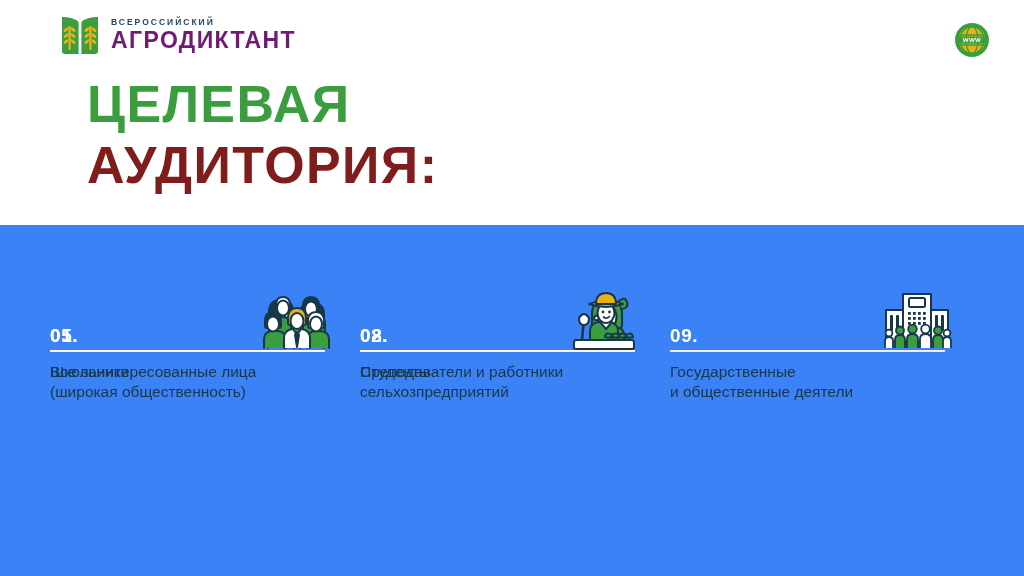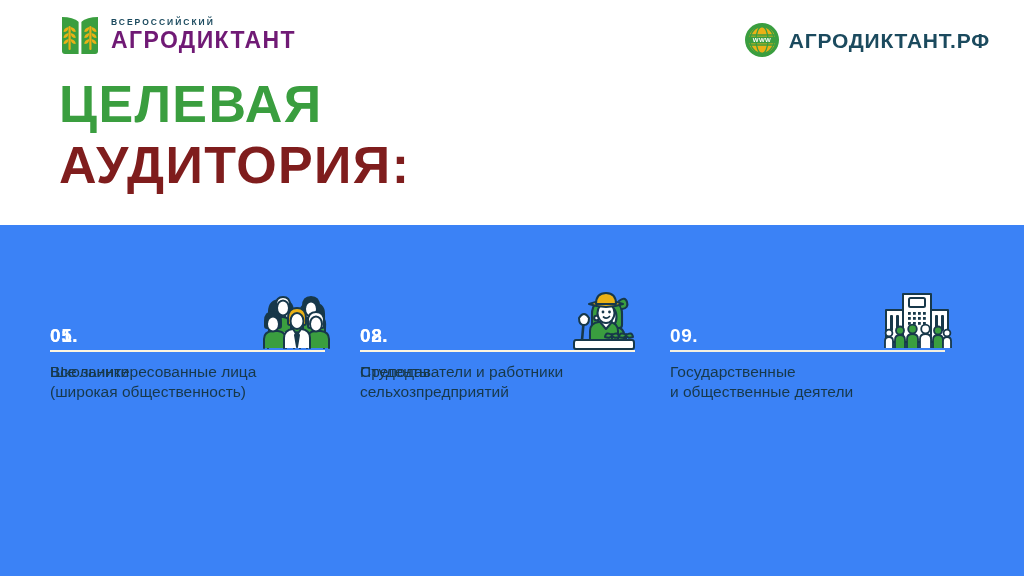--- a/index.html
+++ b/index.html
@@ -67,20 +67,21 @@
     position: absolute;
     left: 47px; top: 78px;
     line-height: 1.02;
   }
   .page-title .l1,
   .page-title .l2 {
     display: block;
     font-size: 52px;
     font-weight: bold;
     letter-spacing: 1.4px;
+    margin-left: 28px;
   }
   .page-title .l1 { color: #3a9e3f; }
   .page-title .l2 { color: #7f1d1d; margin-top: 8px; }
 
   
   .band {
     position: absolute;
     left: 0; top: 225px;
     width: 1024px; height: 351px;
     background: #3b82f6;
@@ -179,21 +180,20 @@
         <circle cx="18" cy="18" r="13.5" fill="#eab116"></circle>
         <g stroke="#3a9e3f" stroke-width="1.3" fill="none">
           <ellipse cx="18" cy="18" rx="6" ry="13.5"></ellipse>
           <ellipse cx="18" cy="18" rx="12" ry="13.5"></ellipse>
           <path d="M5 13 H31 M5 23 H31 M4.5 18 H31.5"></path>
         </g>
         <rect x="3.5" y="14.6" width="29" height="6.8" rx="1" fill="#3a9e3f"></rect>
         <text x="18" y="19.9" font-family="Liberation Sans, sans-serif" font-size="6.1" font-weight="bold" fill="#ffffff" text-anchor="middle" letter-spacing="0.4">WWW</text>
       </svg>
     </span>
-    <span class="words">АГРОДИКТАНТ.РФ</span>
   </div>
 
   <h1 class="page-title">
     <span class="l1">ЦЕЛЕВАЯ</span>
     <span class="l2">АУДИТОРИЯ:</span>
   </h1>
 </div>
 
 <div class="band">
   <div class="grid">

